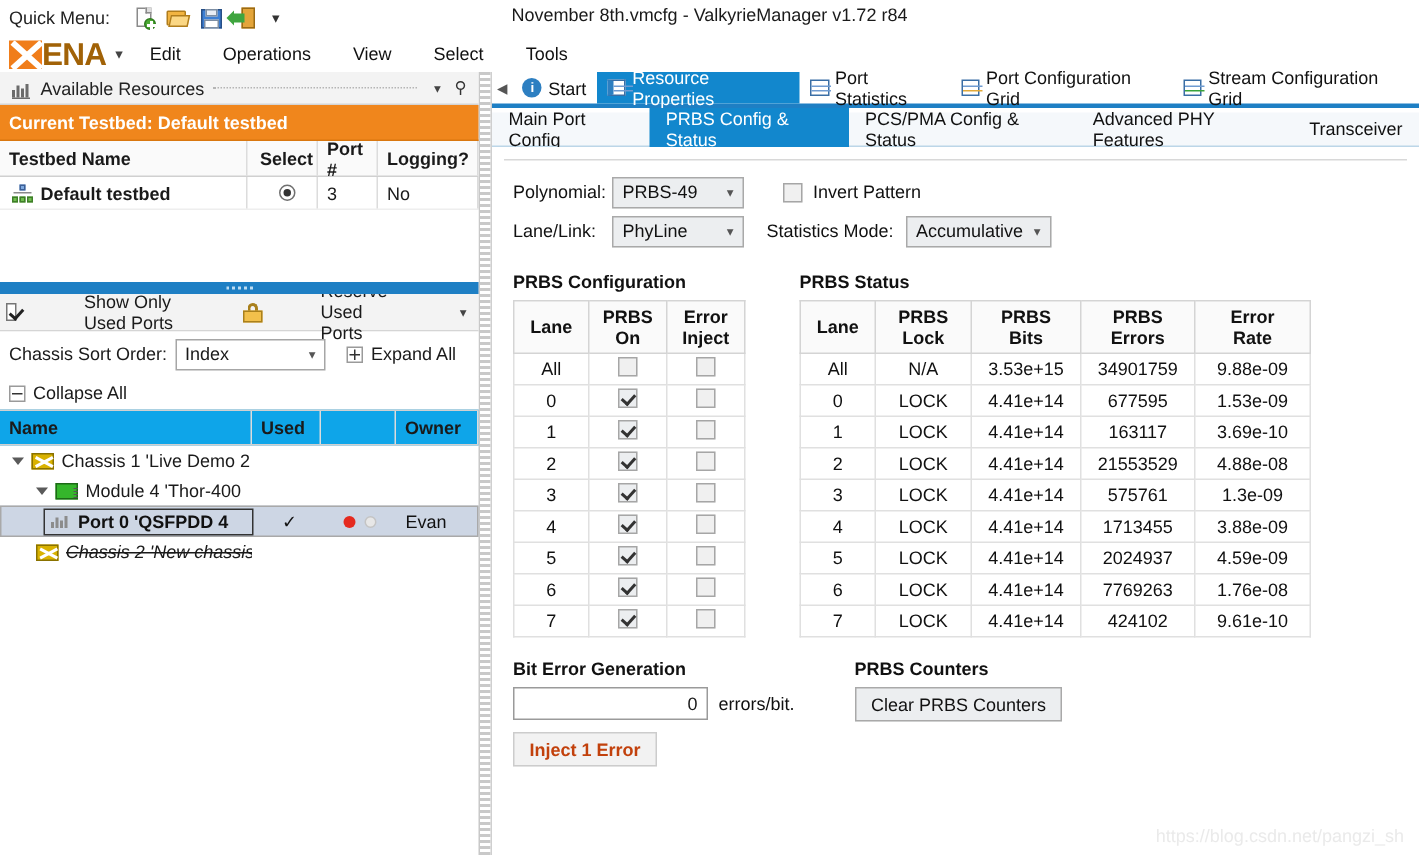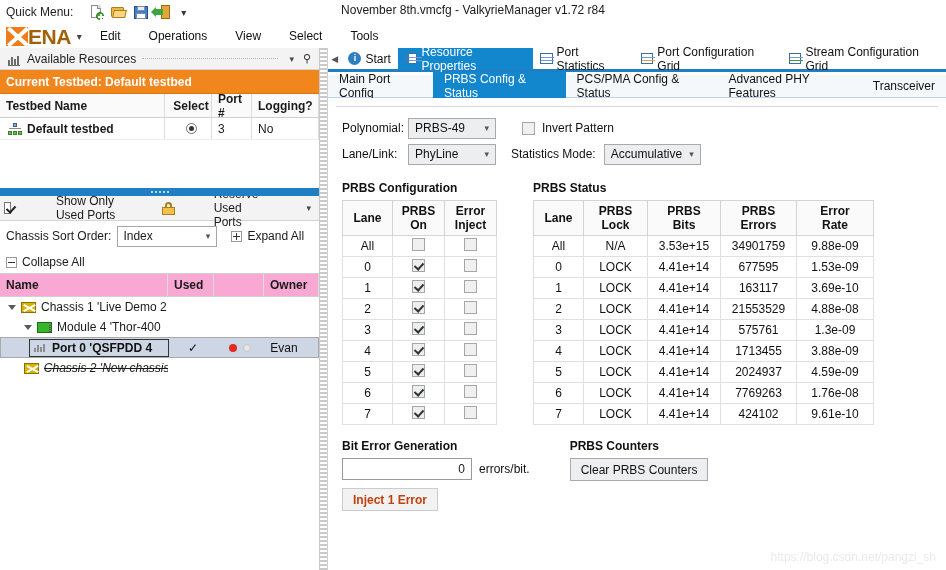--- a/index.html
+++ b/index.html
@@ -141,21 +141,21 @@
   .mini-select{ width:100px;height:21px;border:1px solid #a6a6a6;background:#fff;display:flex;align-items:center;
      padding-left:5px;font-size:12px;margin-left:6px;position:relative;}
   .mini-select .cv{position:absolute;right:6px;font-size:9px;color:#555;}
   .exp-box{width:11px;height:11px;border:1px solid #9a9a9a;background:#fff;position:relative;margin:0 5px 0 14px;display:inline-block;}
   .exp-box::before{content:"";position:absolute;left:4px;top:1px;width:1px;height:7px;background:#333;}
   .exp-box::after{content:"";position:absolute;left:1px;top:4px;width:7px;height:1px;background:#333;}
   .col-box{width:11px;height:11px;border:1px solid #9a9a9a;background:#fff;position:relative;margin:0 5px 0 6px;display:inline-block;}
   .col-box::after{content:"";position:absolute;left:1px;top:4px;width:7px;height:1px;background:#333;}
   .collapse-row{height:22px;display:flex;align-items:center;font-size:12px;background:#fff;}
 
-  .tree-head{display:flex;height:24px;background:#f9a8d4;border-top:1px solid #d0d0d0;
+  .tree-head{display:flex;height:24px;background:#0ea5e9;border-top:1px solid #d0d0d0;
     border-bottom:1px solid #d0d0d0;font-weight:bold;font-size:12px;align-items:center;}
   .tree-head > div{border-right:1px solid #dcdcdc;height:100%;display:flex;align-items:center;padding-left:6px;}
   .t-name{width:168px;} .t-used{width:46px;} .t-blank{width:50px;} .t-owner{width:55px;}
   .tree-row{display:flex;height:20px;align-items:center;font-size:12px;}
   .tree-row.sel{background:#cdd6e4;}
   .tw-arrow{width:0;height:0;border-top:4px solid transparent;border-bottom:4px solid transparent;
      border-left:5px solid #5a5a5a;display:inline-block;margin-right:5px;}
   .tw-arrow.open{border-left:4px solid transparent;border-right:4px solid transparent;
      border-top:5px solid #5a5a5a;border-bottom:none;}
   .ch-ico{width:15px;height:11px;background:#d9b200;border:1px solid #8a7200;position:relative;margin-right:5px;display:inline-block;}

